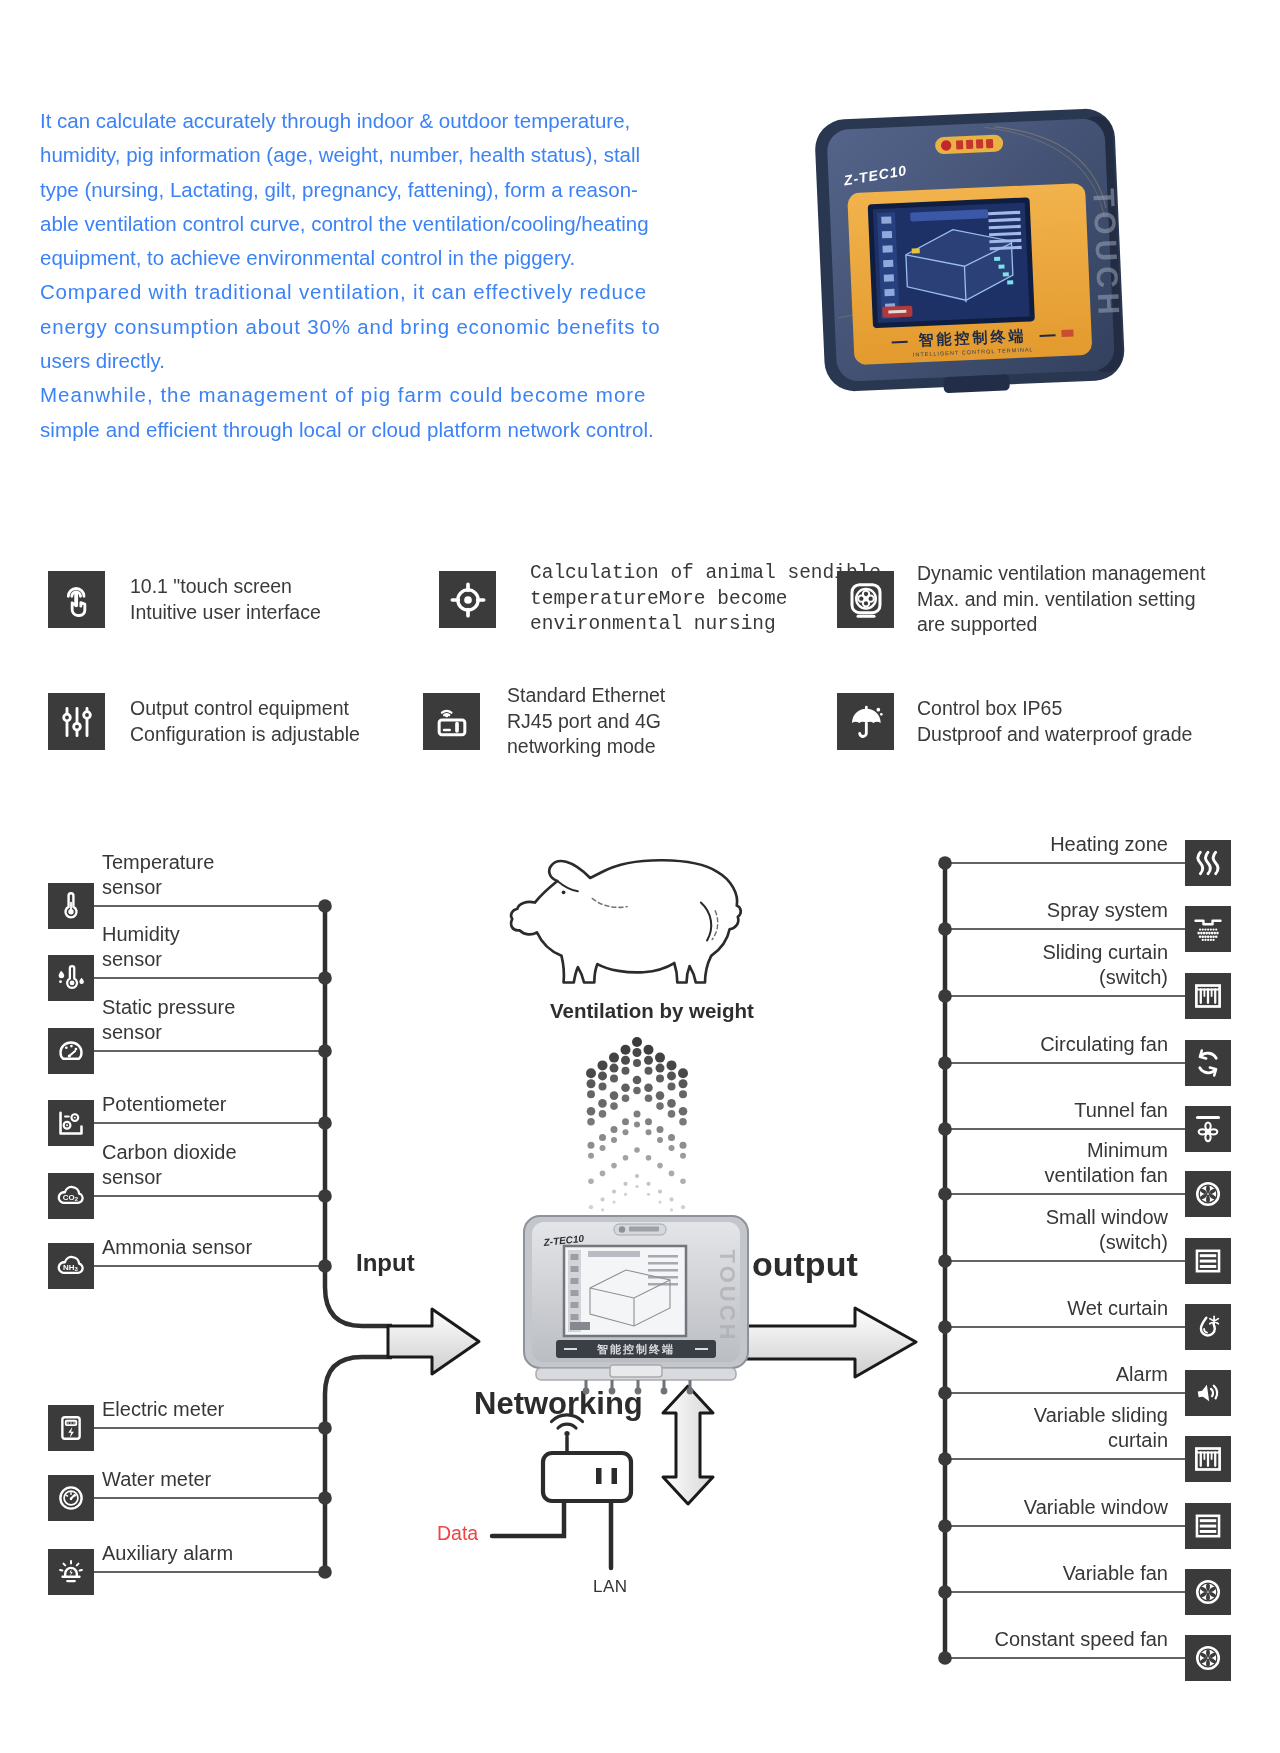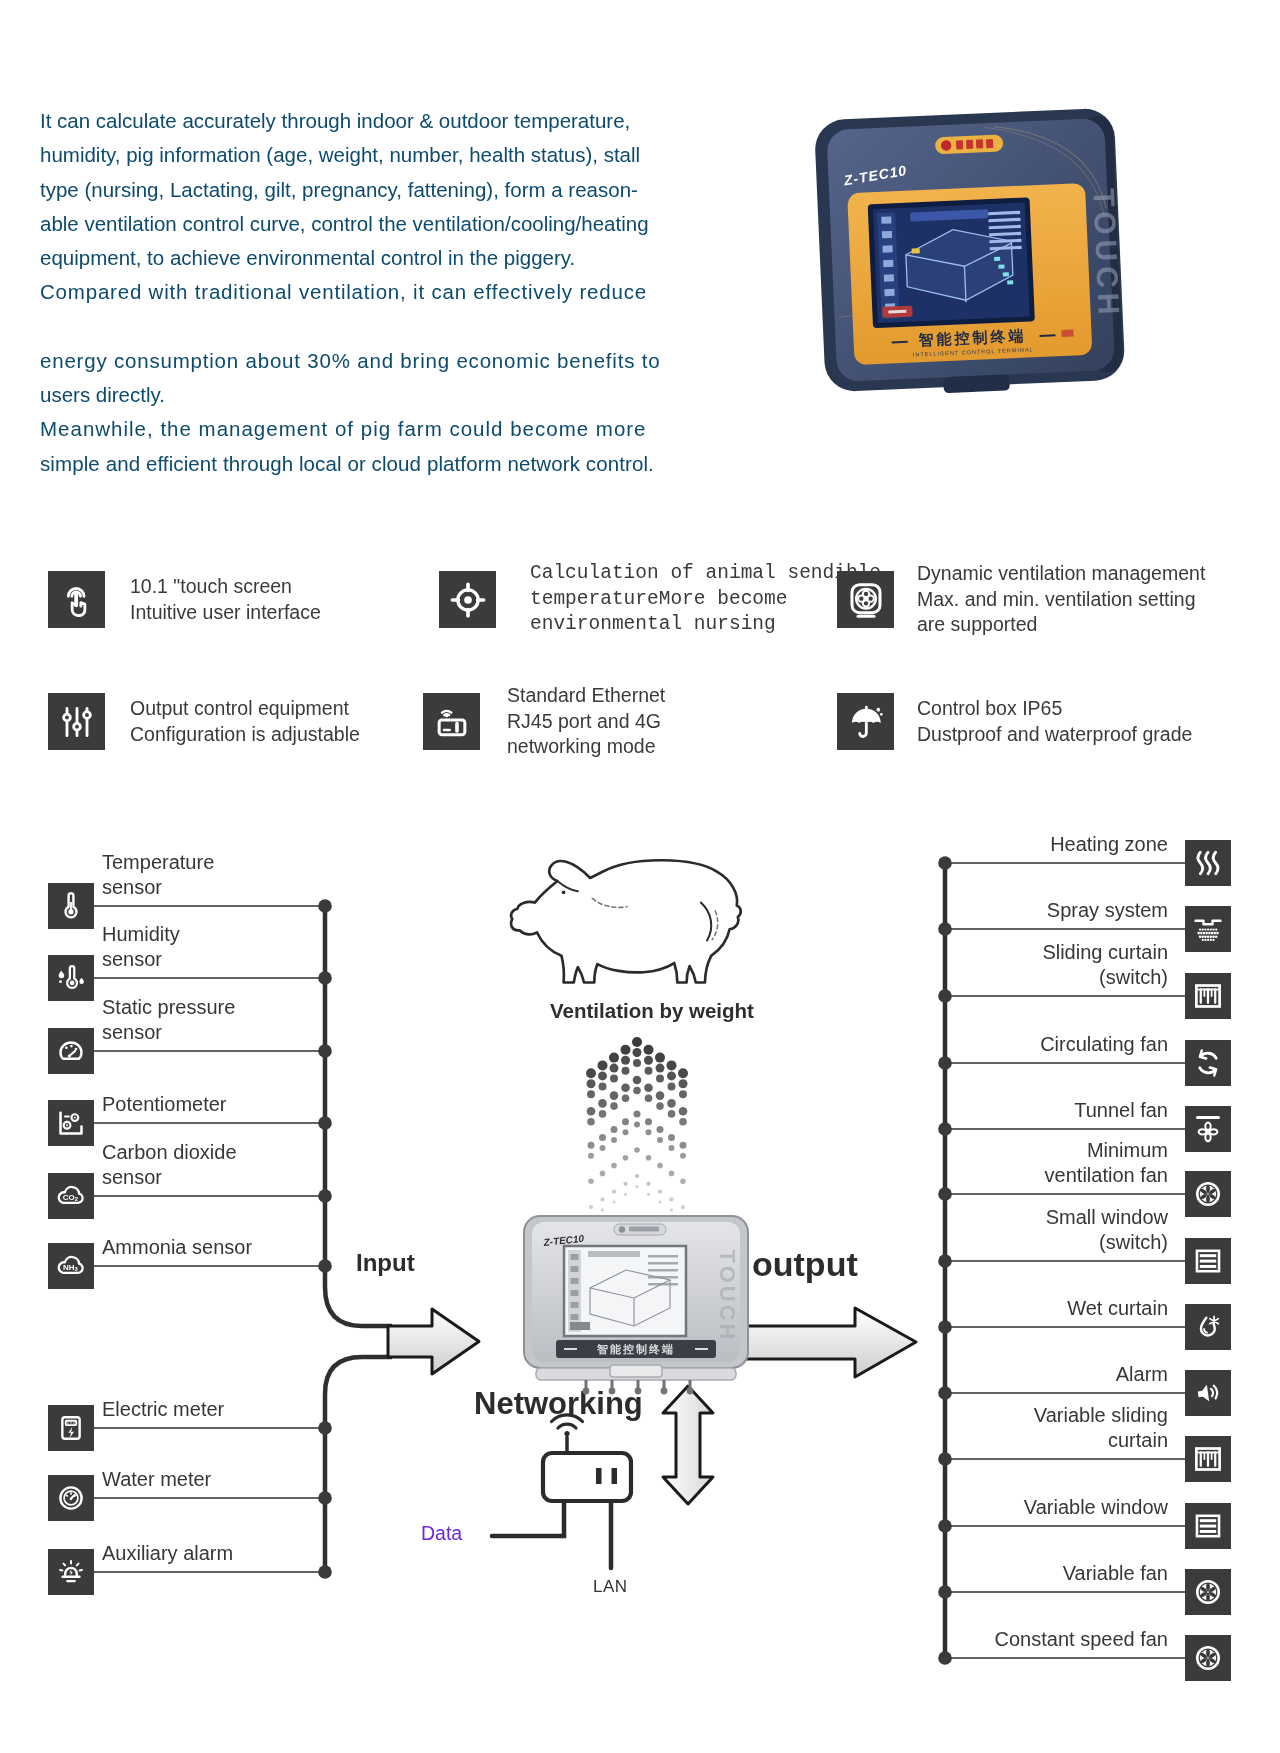--- a/index.html
+++ b/index.html
@@ -1,39 +1,39 @@
 <!DOCTYPE html>
 <html><head>
 <meta charset="utf-8">
 <style>
   html,body{margin:0;padding:0;background:#fff;}
   #page{position:relative;width:1280px;height:1753px;background:#fff;overflow:hidden;
         font-family:"Liberation Sans",sans-serif;color:#3a3a3a;}
   
   #intro{position:absolute;left:40px;top:104px;font-size:20.5px;line-height:34.3px;
-         color:#0c4a6e;white-space:nowrap;}
+         color:#3b82f6;white-space:nowrap;}
   
   .feature{position:absolute;display:flex;align-items:center;height:57px;}
   .feature .sq{width:57px;height:57px;background:#3b3b3b;flex:0 0 auto;
                display:flex;align-items:center;justify-content:center;}
   .feature .sq svg{width:40px;height:40px;}
   .feature .txt{font-size:19.5px;line-height:25.5px;white-space:nowrap;color:#3a3a3a;}
   
   .io-icon{position:absolute;width:46px;height:46px;background:#3b3b3b;
            display:flex;align-items:center;justify-content:center;}
   .io-icon svg{width:34px;height:34px;}
   .io-label{position:absolute;font-size:20px;line-height:25px;white-space:nowrap;color:#373737;}
   .io-label.right{text-align:right;}
   
   #vent-label{position:absolute;left:502px;top:999px;width:300px;text-align:center;
               font-size:20.5px;font-weight:bold;color:#2e2e2e;}
   #input-label{position:absolute;left:356px;top:1249px;font-size:24px;font-weight:bold;color:#2c2c2c;}
   #output-label{position:absolute;left:752px;top:1245px;font-size:34px;font-weight:bold;color:#2c2c2c;}
   #networking-label{position:absolute;left:474px;top:1386px;font-size:31px;font-weight:bold;color:#2c2c2c;}
-  #data-label{position:absolute;left:421px;top:1522px;font-size:19.5px;color:#6d28d9;}
+  #data-label{position:absolute;left:437px;top:1522px;font-size:19.5px;color:#ef4444;}
   #lan-label{position:absolute;left:593px;top:1577px;font-size:17px;letter-spacing:.5px;color:#333;}
   #overlay{position:absolute;left:0;top:0;}
   #product-svg{position:absolute;left:790px;top:100px;width:360px;height:312px;}
   #pig-svg{position:absolute;left:500px;top:848px;width:246px;height:146px;}
   #controller-svg{position:absolute;left:508px;top:1210px;width:258px;height:188px;}
   #icon-defs{position:absolute;width:0;height:0;overflow:hidden;}
 </style>
 </head>
 <body>
 
@@ -279,21 +279,21 @@
 
 <div id="page">
 
   <div id="intro">
       <div style="letter-spacing: 0px;">It can calculate accurately through indoor &amp; outdoor temperature,</div>
       <div style="letter-spacing: 0px;">humidity, pig information (age, weight, number, health status), stall</div>
       <div style="letter-spacing: 0px;">type (nursing, Lactating, gilt, pregnancy, fattening), form a reason-</div>
       <div style="letter-spacing: 0px;">able ventilation control curve, control the ventilation/cooling/heating</div>
       <div style="letter-spacing: 0px;">equipment, to achieve environmental control in the piggery.</div>
       <div style="letter-spacing: 0.8px;">Compared with traditional ventilation, it can effectively reduce</div>
-      <div style="letter-spacing: 0.8px; margin-top: 34px;">energy consumption about 30% and bring economic benefits to</div>
+      <div style="letter-spacing: 0.8px;">energy consumption about 30% and bring economic benefits to</div>
       <div style="letter-spacing: 0px;">users directly.</div>
       <div style="letter-spacing: 1px;">Meanwhile, the management of pig farm could become more</div>
       <div style="letter-spacing: 0.1px;">simple and efficient through local or cloud platform network control.</div>
     </div>
 
   <svg id="product-svg" viewBox="0 0 360 312">
     <defs>
       <linearGradient id="pbody" x1="0" y1="0" x2="1" y2="1">
           <stop offset="0" stop-color="#54648a"></stop>
           <stop offset="1" stop-color="#33415e"></stop>

